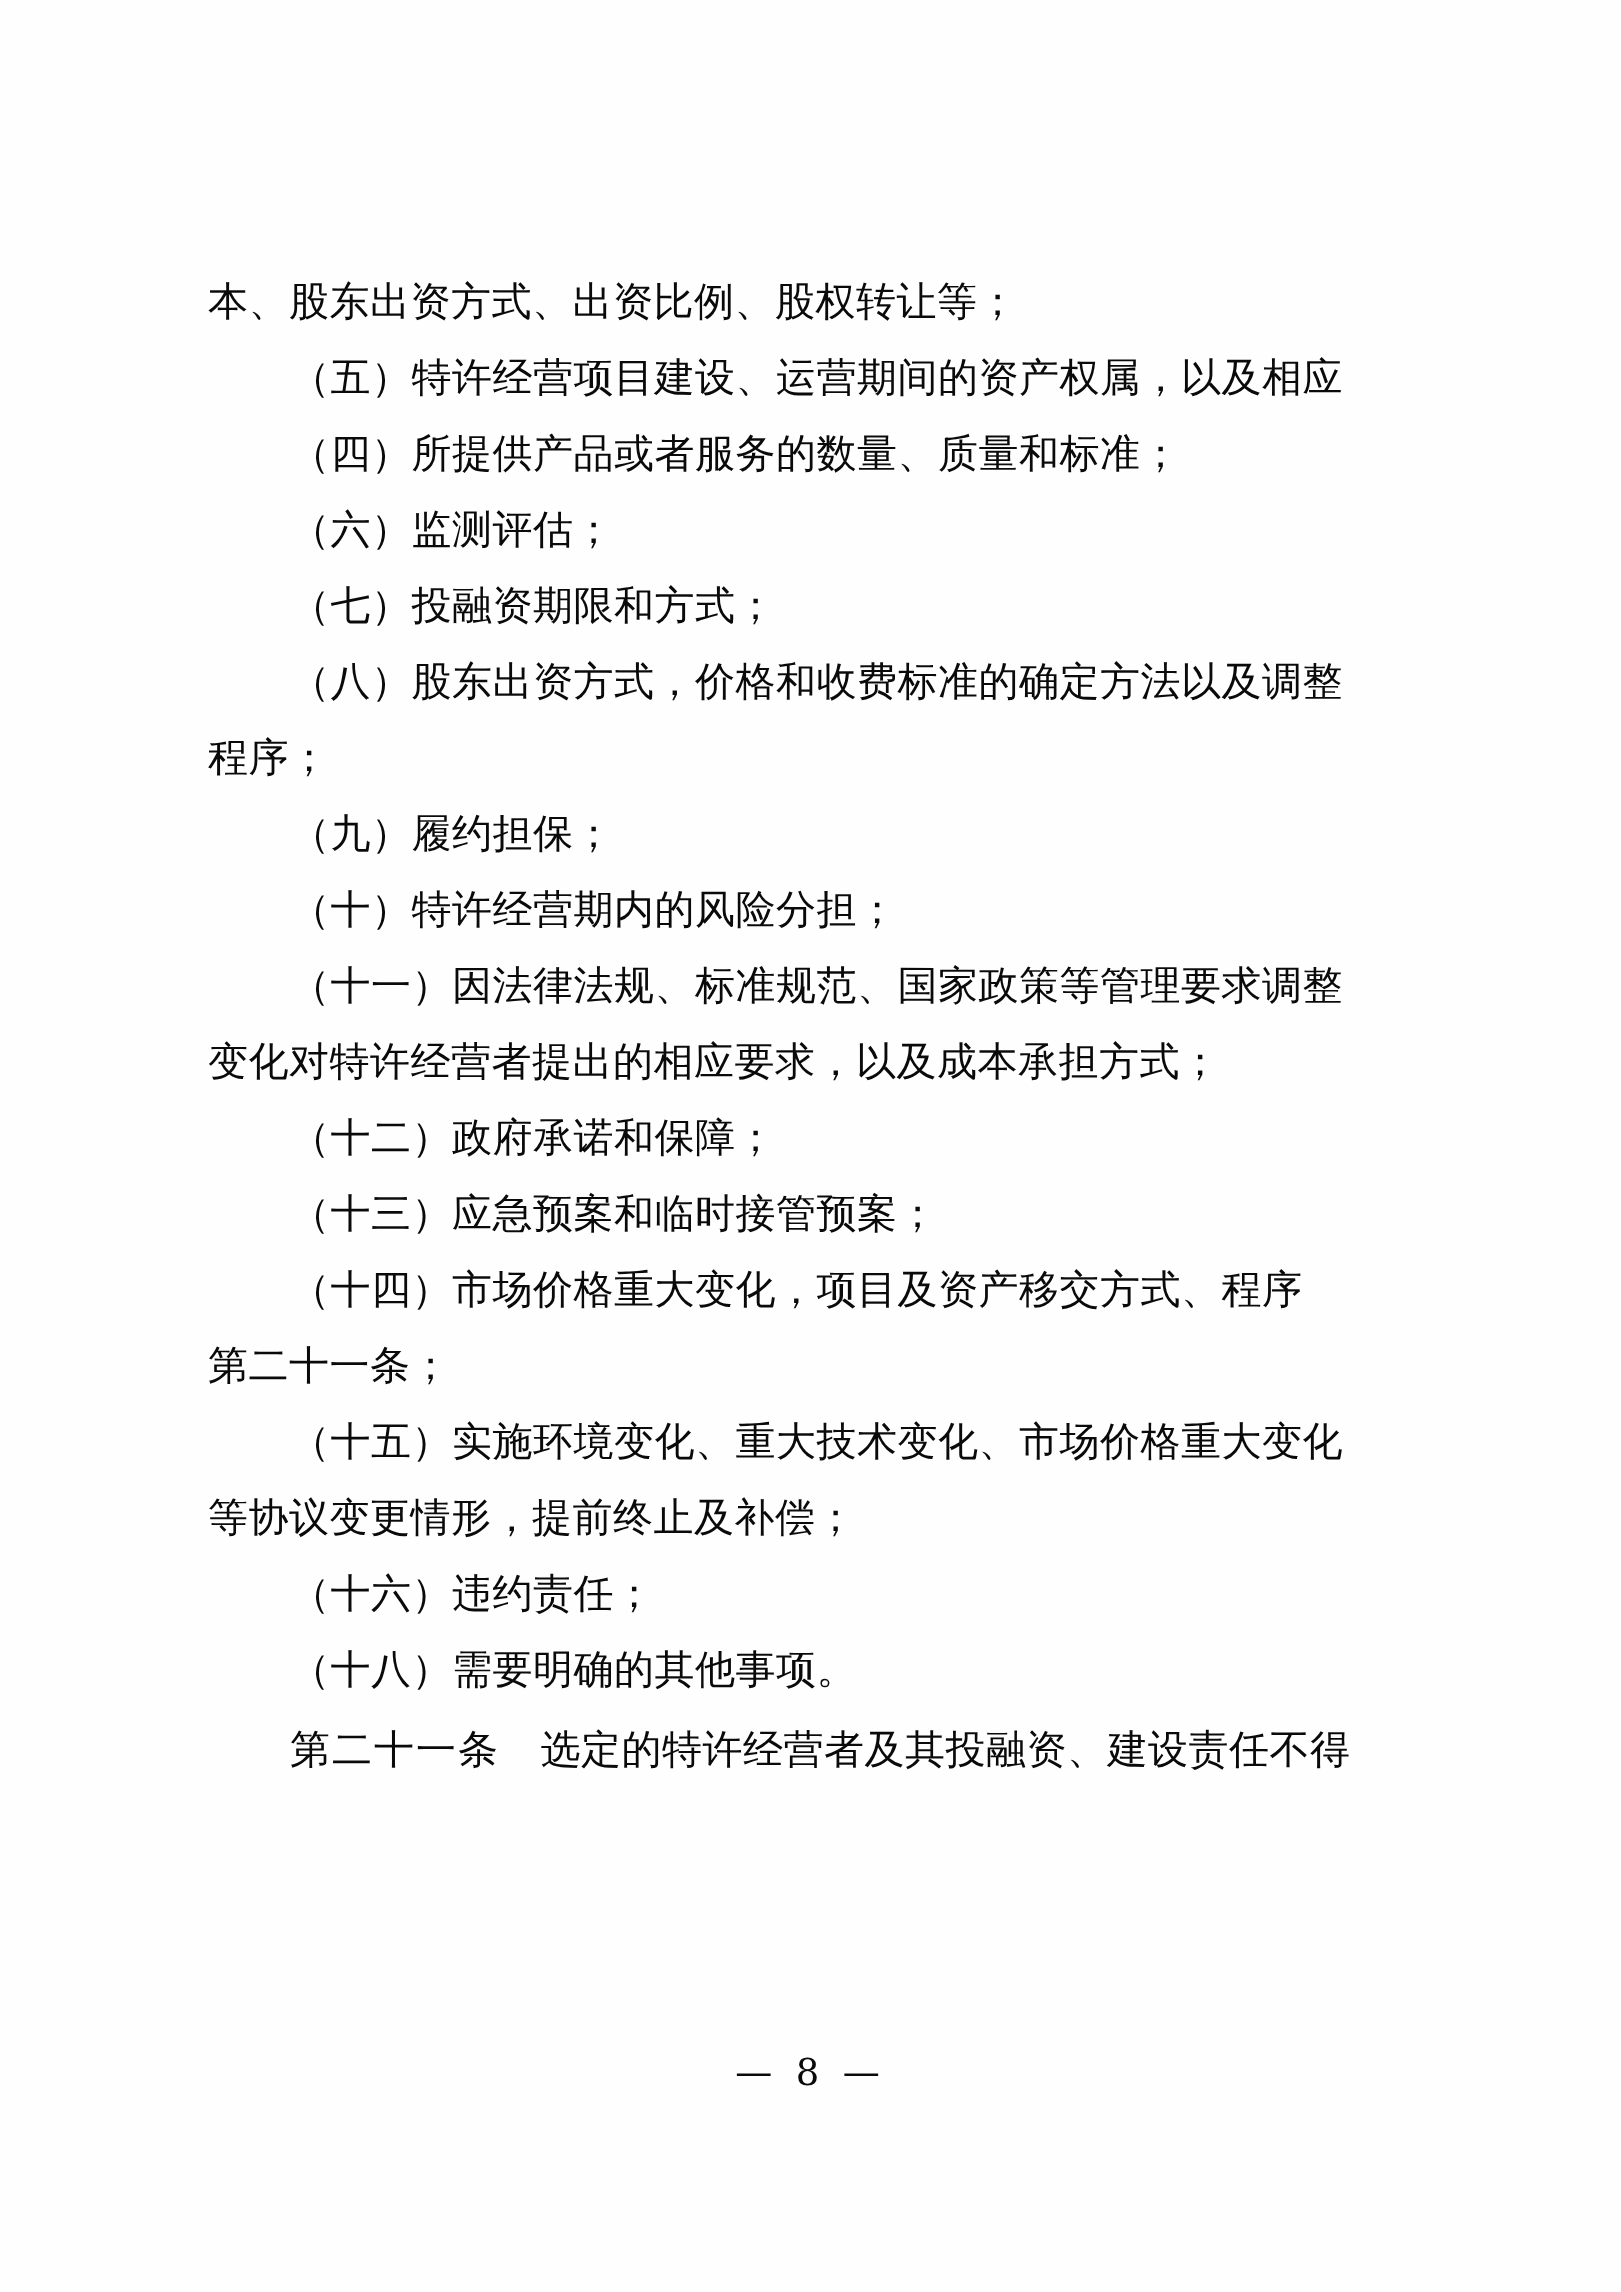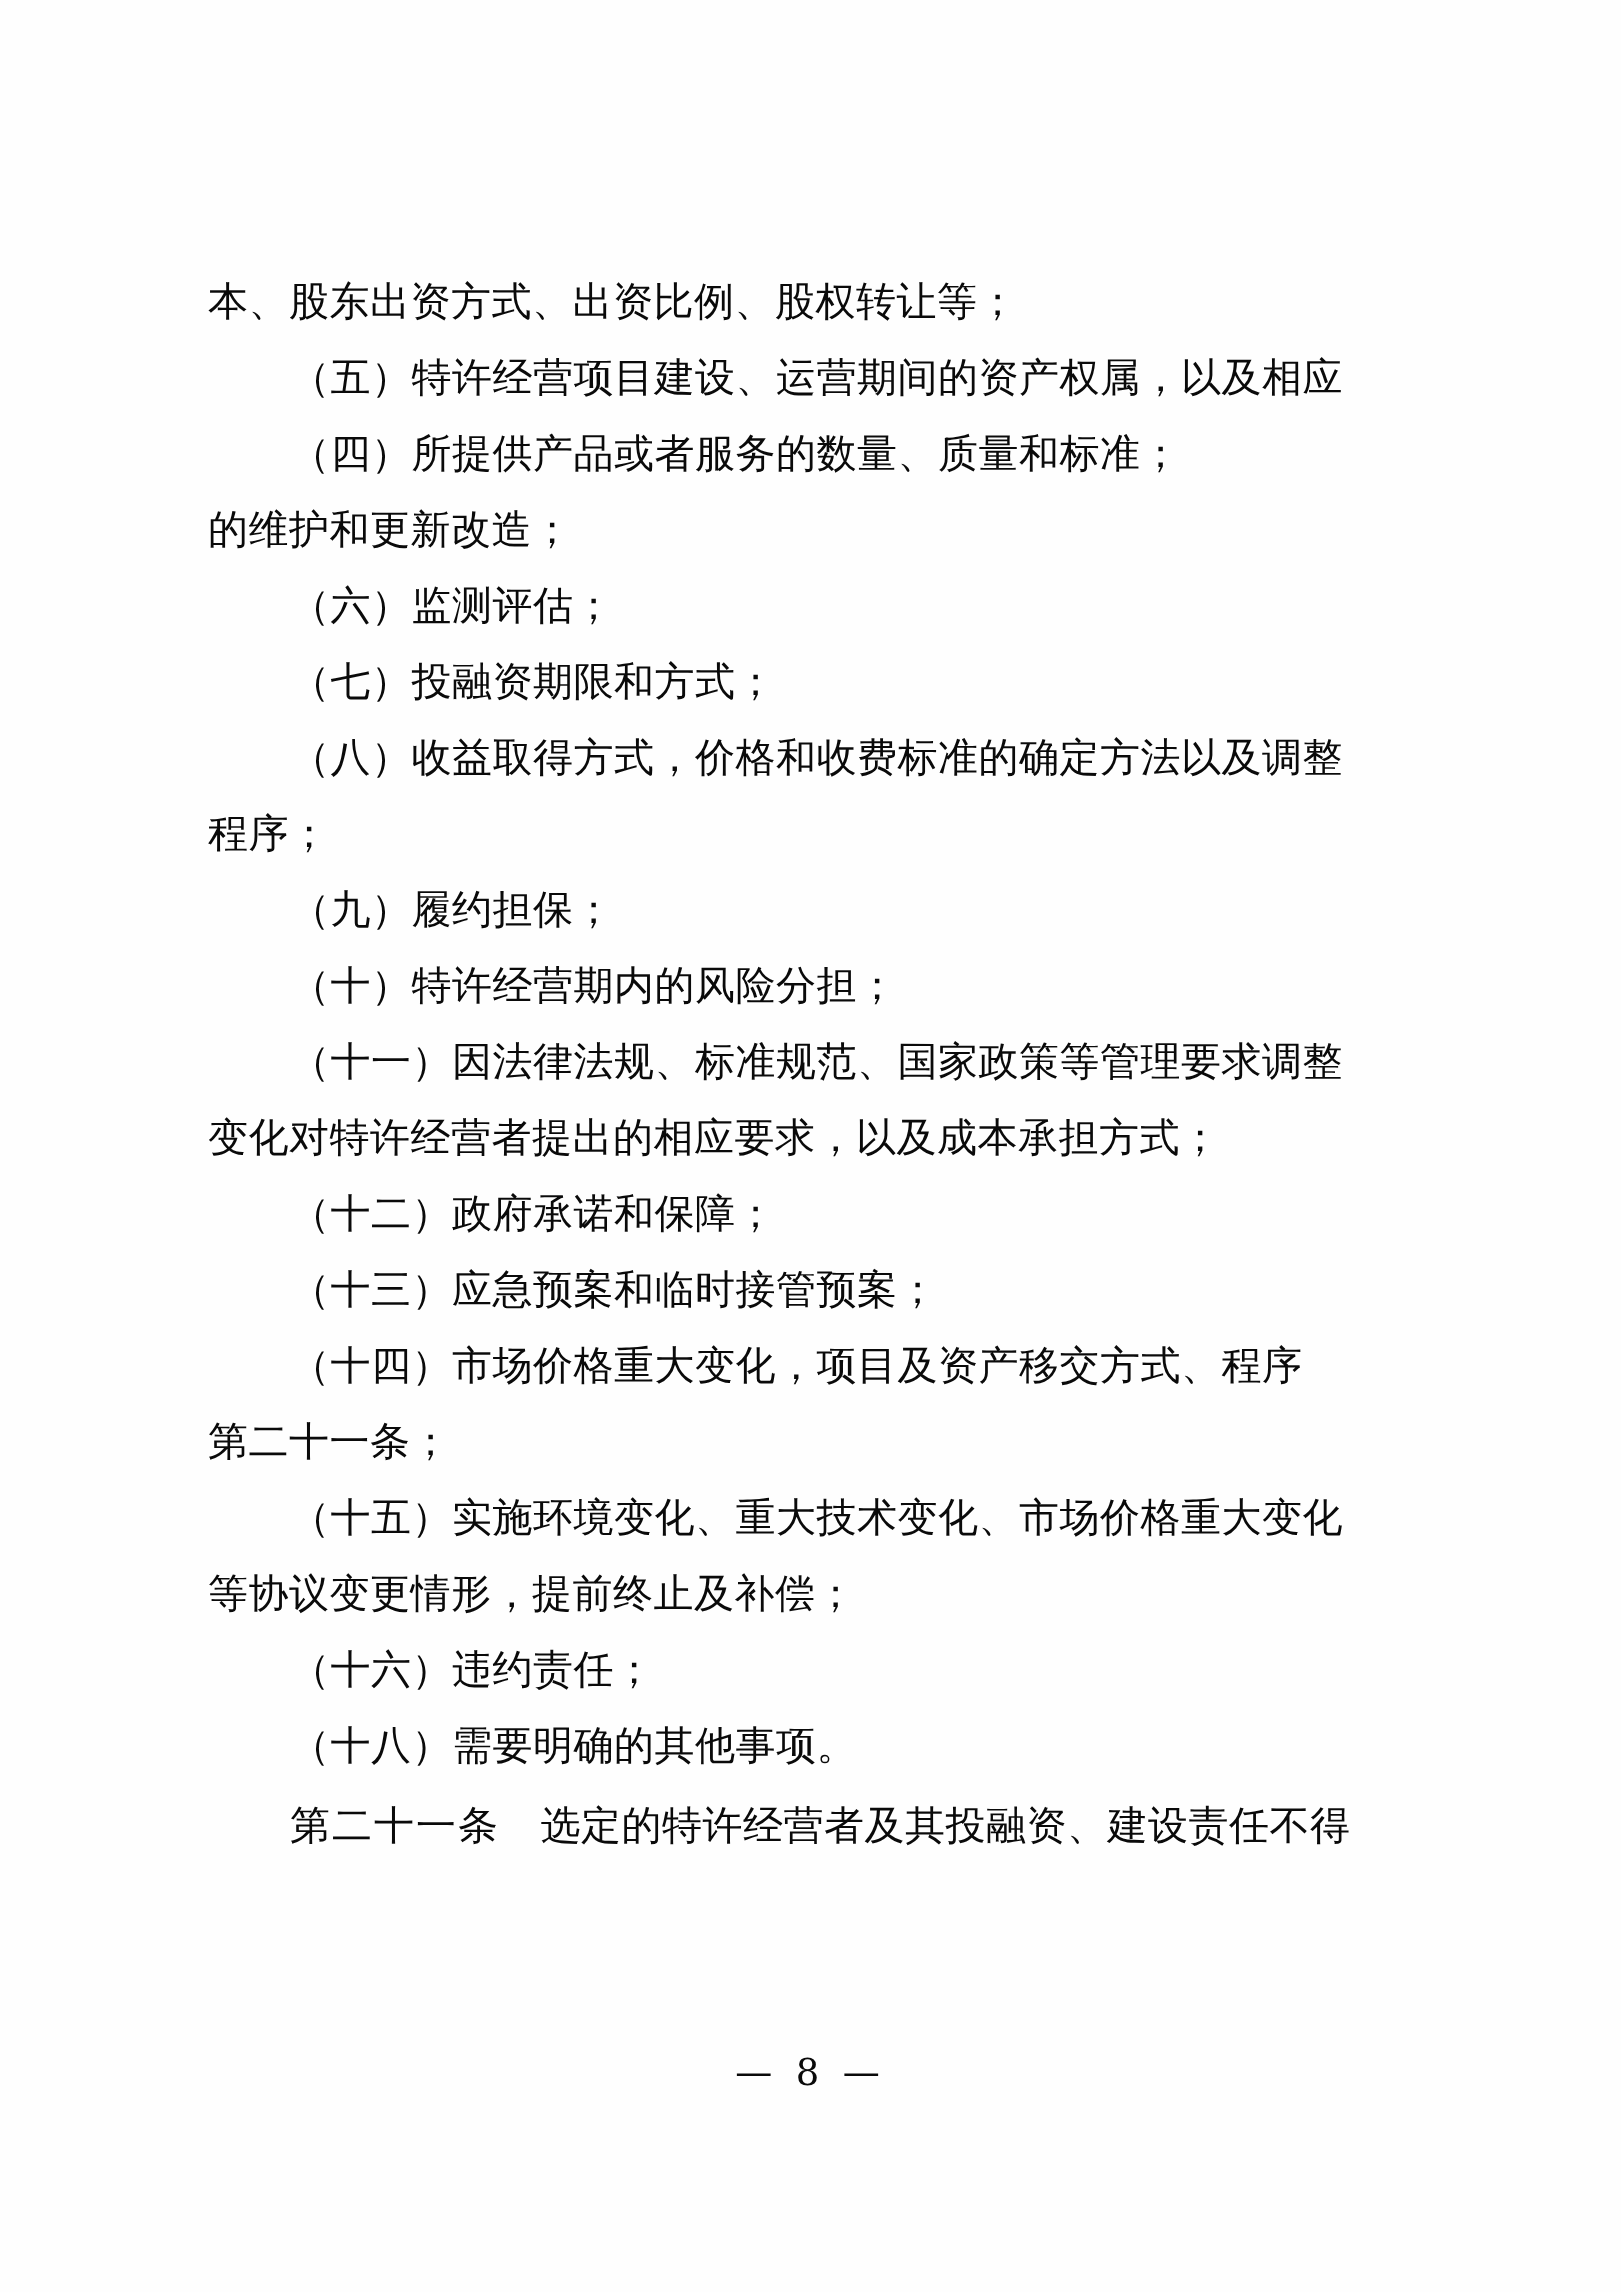--- a/index.html
+++ b/index.html
@@ -63,24 +63,23 @@
 </style>
 </head>
 <body>
 
 <div class="page">
   <div class="content">
 
     <p class="line">本、股东出资方式、出资比例、股权转让等；</p>
     <p class="line indent">（五）特许经营项目建设、运营期间的资产权属，以及相应</p>
     <p class="line indent">（四）所提供产品或者服务的数量、质量和标准；</p>
-    <p class="line">的维护和更新改造；</p>
     <p class="line indent">（六）监测评估；</p>
     <p class="line indent">（七）投融资期限和方式；</p>
-    <p class="line indent">（八）收益取得方式，价格和收费标准的确定方法以及调整</p>
+    <p class="line indent">（八）股东出资方式，价格和收费标准的确定方法以及调整</p>
     <p class="line">程序；</p>
     <p class="line indent">（九）履约担保；</p>
     <p class="line indent">（十）特许经营期内的风险分担；</p>
     <p class="line indent">（十一）因法律法规、标准规范、国家政策等管理要求调整</p>
     <p class="line">变化对特许经营者提出的相应要求，以及成本承担方式；</p>
     <p class="line indent">（十二）政府承诺和保障；</p>
     <p class="line indent">（十三）应急预案和临时接管预案；</p>
     <p class="line indent">（十四）市场价格重大变化，项目及资产移交方式、程序</p>
     <p class="line">第二十一条；</p>
     <p class="line indent">（十五）实施环境变化、重大技术变化、市场价格重大变化</p>

